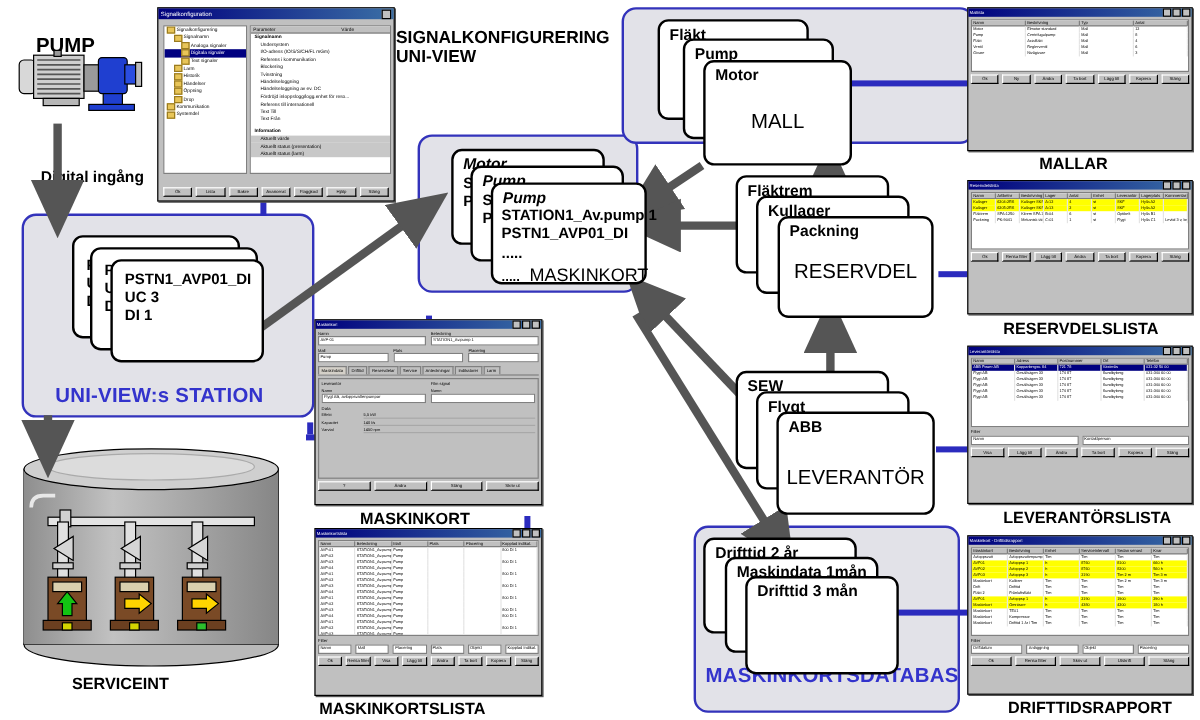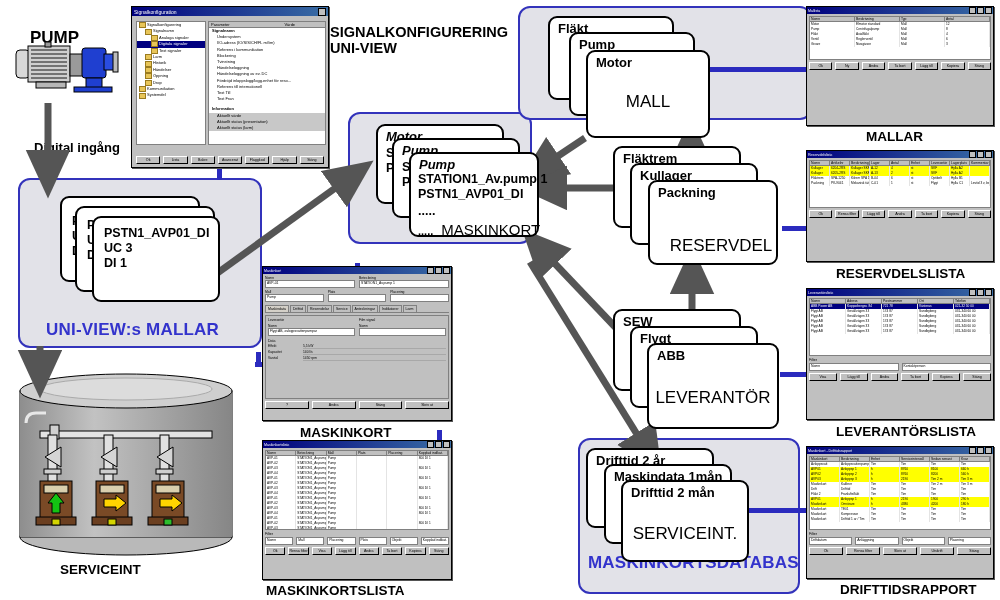--- a/index.html
+++ b/index.html
@@ -91,21 +91,21 @@
 
   
   .pumpwrap{position:absolute;left:14px;top:38px;width:112px;height:62px;}
   
   .tankwrap{position:absolute;left:12px;top:365px;width:228px;height:196px;}
 </style>
 </head>
 <body>
 
 <div class="group" style="left:18px;top:178px;width:240px;height:166px;"></div>
-<div class="group-title" style="left:46px;top:320px;">UNI-VIEW:s MALLAR</div>
+<div class="group-title" style="left:46px;top:320px;">UNI-VIEW:s STATION</div>
 
 <div class="group" style="left:348px;top:112px;width:180px;height:128px;"></div>
 
 <div class="group" style="left:518px;top:6px;width:290px;height:110px;"></div>
 
 <div class="group" style="left:578px;top:438px;width:218px;height:152px;"></div>
 <div class="group-title" style="left:588px;top:553px;text-align:right;">MASKINKORTSDATABAS</div>
 
 <svg class="ov" style="z-index:2;">
   <defs>
@@ -324,43 +324,42 @@
 </div>
 
 <div class="card" style="left:613px;top:146px;width:128px;height:82px;z-index:6;">
   <div class="ttl">Fläktrem</div>
 </div>
 <div class="card" style="left:630px;top:163px;width:128px;height:82px;z-index:7;">
   <div class="ttl">Kullager</div>
 </div>
 <div class="card" style="left:648px;top:180px;width:130px;height:85px;z-index:8;">
   <div class="ttl">Packning</div>
-  <div class="big" style="top:54px;padding-left:8px;">RESERVDEL</div>
+  <div class="big" style="top:35px;">RESERVDEL</div>
 </div>
 
 <div class="card" style="left:613px;top:309px;width:128px;height:82px;z-index:6;">
   <div class="ttl">SEW</div>
 </div>
 <div class="card" style="left:630px;top:326px;width:128px;height:82px;z-index:7;">
   <div class="ttl">Flygt</div>
 </div>
 <div class="card" style="left:647px;top:343px;width:132px;height:86px;z-index:8;">
   <div class="ttl">ABB</div>
   <div class="big" style="top:43px;">LEVERANTÖR</div>
 </div>
 
 <div class="card" style="left:586px;top:448px;width:128px;height:80px;z-index:6;">
   <div class="ttl">Drifttid 2 år</div>
 </div>
 <div class="card" style="left:604px;top:464px;width:128px;height:80px;z-index:7;">
   <div class="ttl">Maskindata 1mån</div>
 </div>
 <div class="card" style="left:621px;top:480px;width:128px;height:82px;z-index:8;">
-  <div class="ttl">Drifttid 2 mån</div>
-  <div class="big" style="top:42px;">SERVICEINT.</div>
+  <div class="ttl">Drifttid 3 mån</div>
 </div>
 
 <div class="tankwrap">
   <svg width="228" height="196" viewBox="0 0 228 196">
     <ellipse cx="114" cy="172" rx="106" ry="18" fill="#b9b9b9" stroke="#000"></ellipse>
     <rect x="8" y="26" width="212" height="146" fill="#9e9e9e" stroke="#000"></rect>
     <rect x="8" y="26" width="212" height="146" fill="url(#tg)"></rect>
     <defs>
       <linearGradient id="tg" x1="0" y1="0" x2="1" y2="0">
         <stop offset="0" stop-color="#8e8e8e"></stop>

